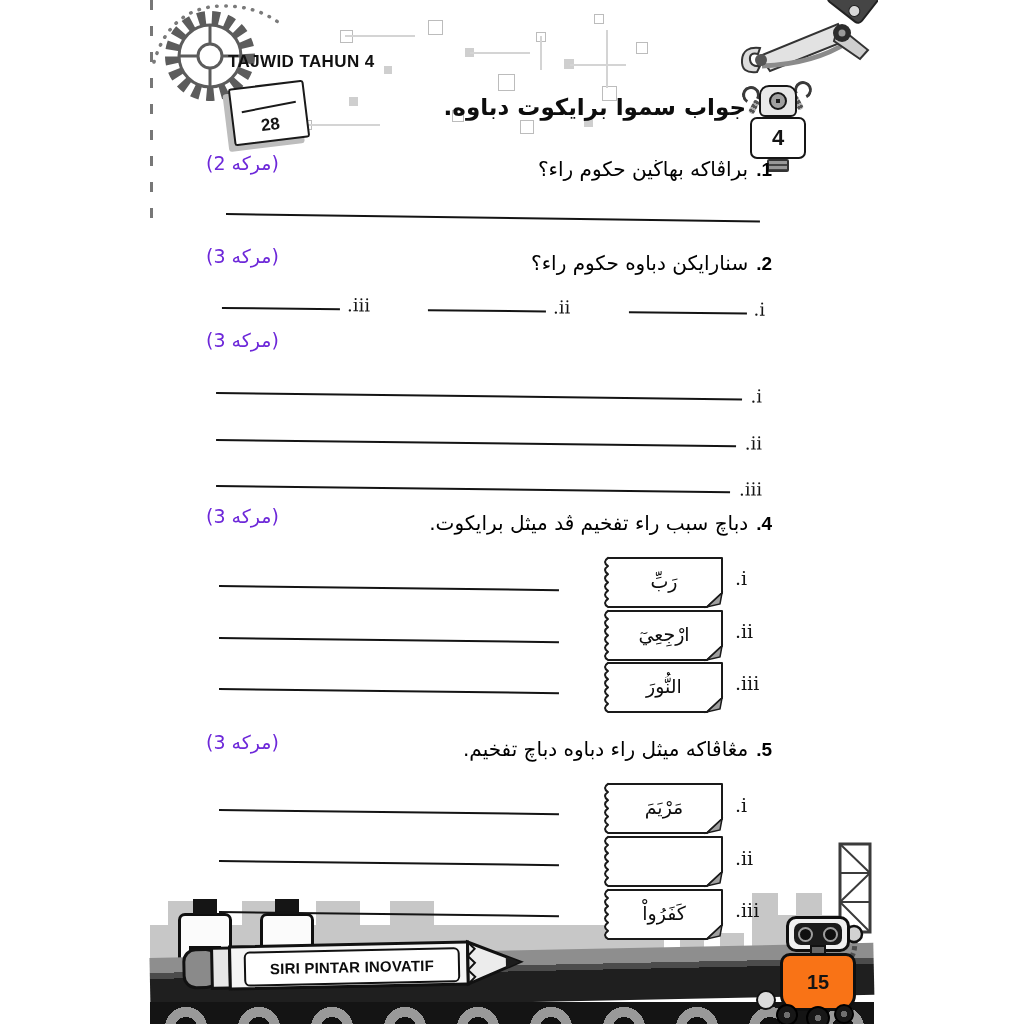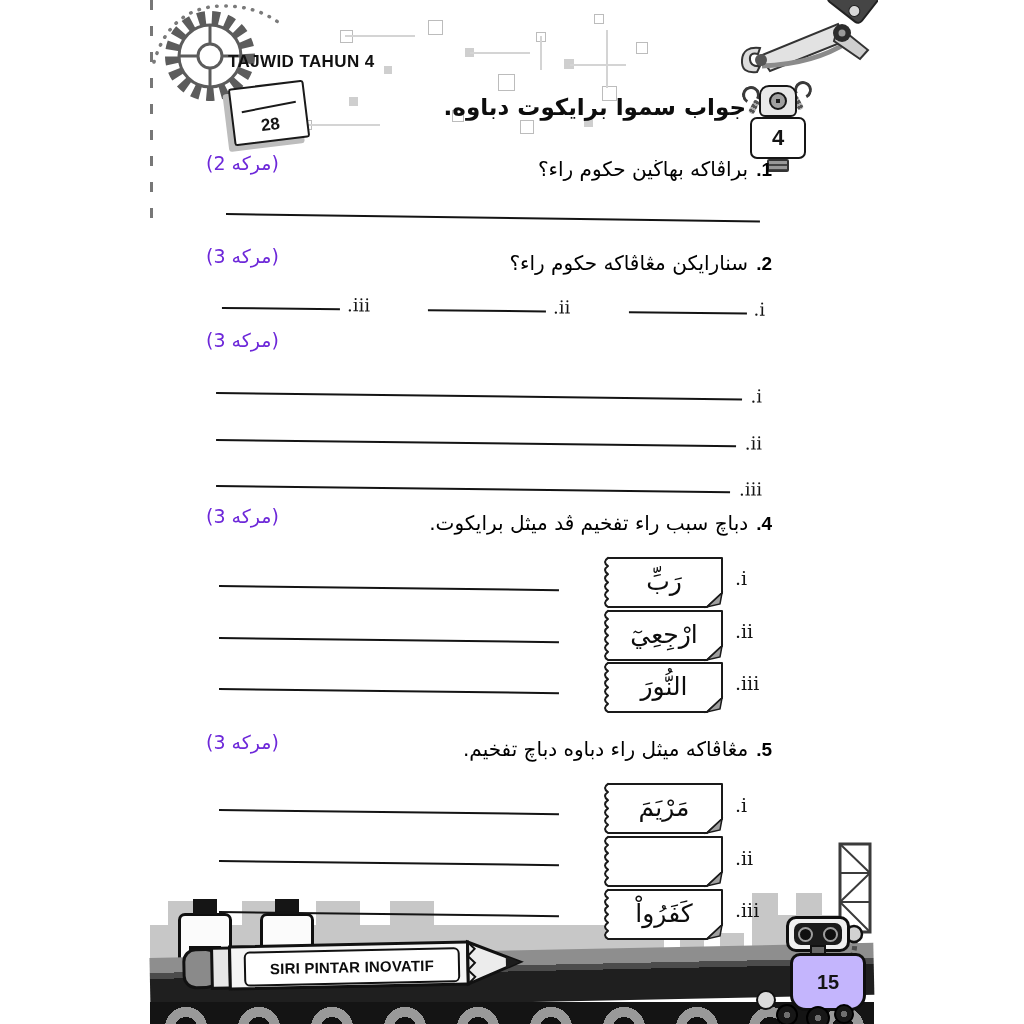--- a/index.html
+++ b/index.html
@@ -54,21 +54,21 @@
   .longrow{position:absolute;left:216px;width:546px;display:flex;align-items:flex-end;gap:9px;
            transform:rotate(0.7deg);transform-origin:left bottom;}
   .longrow .bline{flex:1;margin-bottom:5px;}
 
   
   .card{position:absolute;width:128px;height:54px;}
   .cardbg{position:absolute;left:0;top:0;width:100%;height:100%;}
   .cp{fill:#ffffff;stroke:#1a1a1a;stroke-width:2;stroke-linejoin:round;}
   .fold{fill:#a0a0a0;stroke:#1a1a1a;stroke-width:1.5;}
   .word{position:absolute;left:14px;right:8px;top:0;bottom:4px;display:flex;align-items:center;
-        justify-content:center;direction:rtl;font-size:25px;color:#0d0d0d;}
+        justify-content:center;direction:rtl;font-size:19px;color:#0d0d0d;}
   .ilabel{position:absolute;font-family:"DejaVu Serif",serif;font-size:19px;}
 
   
   .merlons{position:absolute;height:26px;}
   .cbody{position:absolute;background:#c7c7c7;}
   .bottle{position:absolute;width:48px;height:64px;background:#fbfbfb;border:3px solid #0f0f0f;
           border-radius:7px 7px 5px 5px;}
   .bcap{position:absolute;top:-17px;left:50%;transform:translateX(-50%);width:24px;height:15px;background:#151515;}
   .blab{position:absolute;left:50%;transform:translateX(-50%);bottom:6px;width:26px;height:22px;
         border:3px solid #0f0f0f;background:#fff;}
@@ -84,21 +84,21 @@
                 border:2.5px solid #111;border-radius:6px;display:flex;align-items:center;
                 justify-content:center;font:700 15px "Liberation Sans",sans-serif;letter-spacing:.2px;
                 white-space:nowrap;color:#0c0c0c;}
   .robot15{position:absolute;left:766px;top:916px;width:104px;height:106px;}
   .r15head{position:absolute;left:20px;top:0;width:58px;height:30px;background:#f0f0f0;
            border:3px solid #0f0f0f;border-radius:10px;}
   .visor{position:absolute;left:5px;right:5px;top:4px;bottom:4px;background:#1b1b1b;border-radius:7px;
          display:flex;align-items:center;justify-content:center;gap:10px;}
   .r15eye{width:11px;height:11px;border-radius:50%;background:#0f0f0f;border:2.5px solid #9e9e9e;}
   .r15neck{position:absolute;left:44px;top:29px;width:12px;height:8px;background:#666;border:2px solid #111;}
-  .r15body{position:absolute;left:24px;top:37px;width:70px;height:52px;background:#c4b5fd;
+  .r15body{position:absolute;left:14px;top:37px;width:70px;height:52px;background:#f97316;
            border:3px solid #0f0f0f;border-radius:10px 10px 16px 16px;display:flex;align-items:center;
            justify-content:center;font:700 20px "Liberation Sans",sans-serif;}
   .wheel{position:absolute;border-radius:50%;border:2px solid #000;
          background:radial-gradient(circle,#6f6f6f 0 3px,#171717 3px);}
   .sideball{position:absolute;left:-10px;top:74px;width:16px;height:16px;background:#dcdcdc;
             border:2.5px solid #111;border-radius:50%;}
 </style>
 </head>
 <body>
 
@@ -237,21 +237,21 @@
   </div>
 
   <div class="marks" style="left:206px;top:152px">(2 مركه)</div>
   <div class="q" style="right:252px;top:157px">
     <b class="qnum">1.</b><span>براڤاكه بهاڬين حكوم راء؟</span>
   </div>
   <div class="line" style="left:226px;top:213px;width:534px;transform:rotate(0.8deg)"></div>
 
   <div class="marks" style="left:206px;top:245px">(3 مركه)</div>
   <div class="q" style="right:252px;top:251px">
-    <b class="qnum">2.</b><span>سنارايكن مڠاڤاكه حكوم راء؟</span>
+    <b class="qnum">2.</b><span>سنارايكن دباوه حكوم راء؟</span>
   </div>
   <div class="blanks2">
     <div class="bgroup">
       <div class="bline"></div>
       <span class="rlabel">.i</span>
     </div>
     <div class="bgroup">
       <div class="bline"></div>
       <span class="rlabel">.ii</span>
     </div>

